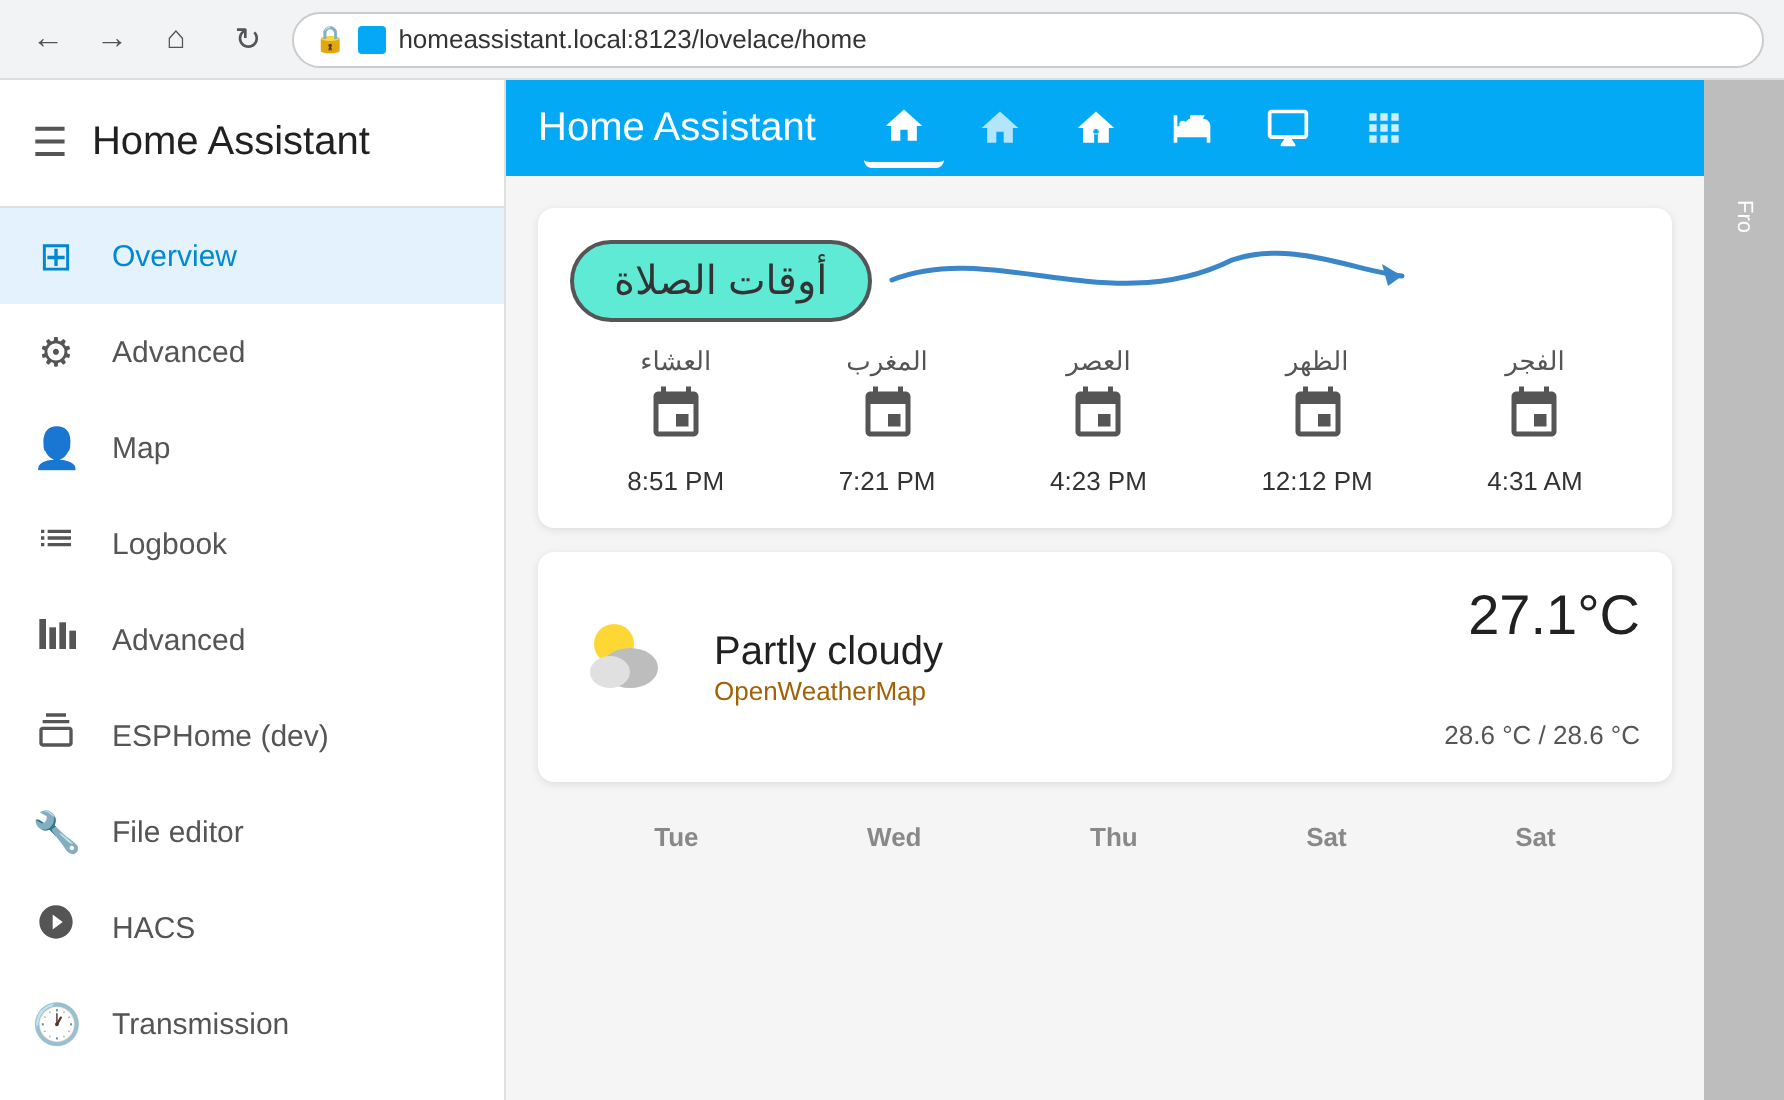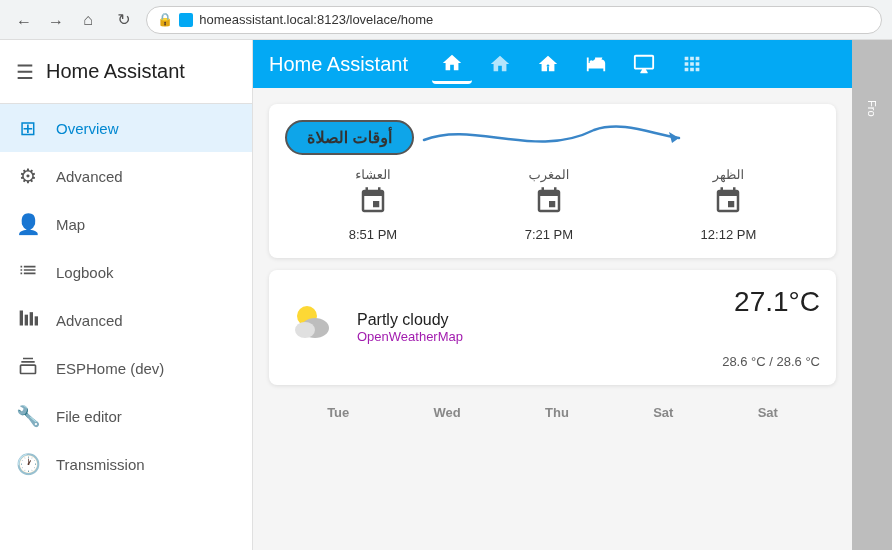--- a/index.html
+++ b/index.html
@@ -110,29 +110,28 @@
       padding: 16px;
       box-shadow: 0 1px 4px rgba(0,0,0,0.1);
       position: relative;
     }
     .prayer-card-header {
       display: flex;
       align-items: center;
       margin-bottom: 12px;
     }
     .prayer-title-bubble {
-      background: #0ea5e9;
+      background: #5eead4;
       border: 2px solid #555;
       border-radius: 24px;
       padding: 6px 20px;
-      font-size: 16px;
+      font-size: 20px;
       color: #333;
       font-family: Arial, sans-serif;
       position: relative;
-      font-weight: bold;
     }
 
     .prayer-times {
       display: flex;
       justify-content: space-around;
       text-align: right;
     }
     .prayer-time-item { display: flex; flex-direction: column; align-items: center; gap: 4px; }
     .prayer-name { font-size: 13px; color: #555; font-family: Arial; }
     .calendar-icon { font-size: 28px; color: #555; }
@@ -143,22 +142,22 @@
       background: #fff;
       border-radius: 8px;
       padding: 16px;
       box-shadow: 0 1px 4px rgba(0,0,0,0.1);
       display: flex;
       align-items: center;
       gap: 16px;
     }
     .weather-icon-container { font-size: 48px; }
     .weather-info { flex: 1; }
-    .weather-condition { font-size: 16px; font-weight: 400; color: #212121; }
-    .weather-source { font-size: 13px; color: #a21caf; }
+    .weather-condition { font-size: 20px; font-weight: 400; color: #212121; }
+    .weather-source { font-size: 13px; color: #a16207; }
     .weather-temp { font-size: 28px; font-weight: 400; color: #212121; text-align: right; }
     .weather-temp-range { font-size: 13px; color: #555; text-align: right; margin-top: 36px; }
 
     
     .day-labels {
       display: flex;
       justify-content: space-around;
       padding: 8px 16px 0;
       font-size: 13px;
       color: #888;
@@ -244,20 +243,28 @@
             <path d="M4 6h16v2H4zm2-4h12v2H6zm14 8H4c-1.1 0-2 .9-2 2v8c0 1.1.9 2 2 2h16c1.1 0 2-.9 2-2v-8c0-1.1-.9-2-2-2zm0 10H4v-8h16v8z"></path>
           </svg>
       </span>
       <span class="item-label">ESPHome (dev)</span>
     </div>
     <div class="sidebar-item">
       <span class="item-icon">🔧</span>
       <span class="item-label">File editor</span>
     </div>
     <div class="sidebar-item">
+      <span class="item-icon">
+        <svg width="20" height="20" viewBox="0 0 24 24" fill="currentColor">
+            <path d="M12 2C6.48 2 2 6.48 2 12s4.48 10 10 10 10-4.48 10-10S17.52 2 12 2zm-2 14.5v-9l6 4.5-6 4.5z"></path>
+          </svg>
+      </span>
+      <span class="item-label">HACS</span>
+    </div>
+    <div class="sidebar-item">
       <span class="item-icon">🕐</span>
       <span class="item-label">Transmission</span>
     </div>
   </div>
 
   <div class="main-content">
 
     <div class="top-bar">
       <span class="top-bar-title">Home Assistant</span>
       <div class="tab-icon active-tab">
@@ -321,31 +328,49 @@
           <div class="prayer-time-item">
             <span class="prayer-name">المغرب</span>
             <span class="calendar-icon">
               <svg width="30" height="30" viewBox="0 0 24 24" fill="#555">
                   <path d="M17 12h-5v5h5v-5zM16 1v2H8V1H6v2H5c-1.11 0-1.99.9-1.99 2L3 19c0 1.1.89 2 2 2h14c1.1 0 2-.9 2-2V5c0-1.1-.9-2-2-2h-1V1h-2zm3 18H5V8h14v11z"></path>
                 </svg>
             </span>
             <span class="prayer-time-value">7:21 PM</span>
           </div>
 
+          <div class="prayer-time-item">
+            <span class="prayer-name">العصر</span>
+            <span class="calendar-icon">
+              <svg width="30" height="30" viewBox="0 0 24 24" fill="#555">
+                  <path d="M17 12h-5v5h5v-5zM16 1v2H8V1H6v2H5c-1.11 0-1.99.9-1.99 2L3 19c0 1.1.89 2 2 2h14c1.1 0 2-.9 2-2V5c0-1.1-.9-2-2-2h-1V1h-2zm3 18H5V8h14v11z"></path>
+                </svg>
+            </span>
+            <span class="prayer-time-value">4:23 PM</span>
+          </div>
 
           <div class="prayer-time-item">
             <span class="prayer-name">الظهر</span>
             <span class="calendar-icon">
               <svg width="30" height="30" viewBox="0 0 24 24" fill="#555">
                   <path d="M17 12h-5v5h5v-5zM16 1v2H8V1H6v2H5c-1.11 0-1.99.9-1.99 2L3 19c0 1.1.89 2 2 2h14c1.1 0 2-.9 2-2V5c0-1.1-.9-2-2-2h-1V1h-2zm3 18H5V8h14v11z"></path>
                 </svg>
             </span>
             <span class="prayer-time-value">12:12 PM</span>
           </div>
 
+          <div class="prayer-time-item">
+            <span class="prayer-name">الفجر</span>
+            <span class="calendar-icon">
+              <svg width="30" height="30" viewBox="0 0 24 24" fill="#555">
+                  <path d="M17 12h-5v5h5v-5zM16 1v2H8V1H6v2H5c-1.11 0-1.99.9-1.99 2L3 19c0 1.1.89 2 2 2h14c1.1 0 2-.9 2-2V5c0-1.1-.9-2-2-2h-1V1h-2zm3 18H5V8h14v11z"></path>
+                </svg>
+            </span>
+            <span class="prayer-time-value">4:31 AM</span>
+          </div>
         </div>
       </div>
 
       <div class="weather-card">
         <div class="weather-icon-container">
           
           <svg width="56" height="56" viewBox="0 0 56 56">
             <circle cx="22" cy="22" r="10" fill="#fdd835"></circle>
             <ellipse cx="30" cy="34" rx="14" ry="10" fill="#bdbdbd"></ellipse>
             <ellipse cx="20" cy="36" rx="10" ry="8" fill="#e0e0e0"></ellipse>

